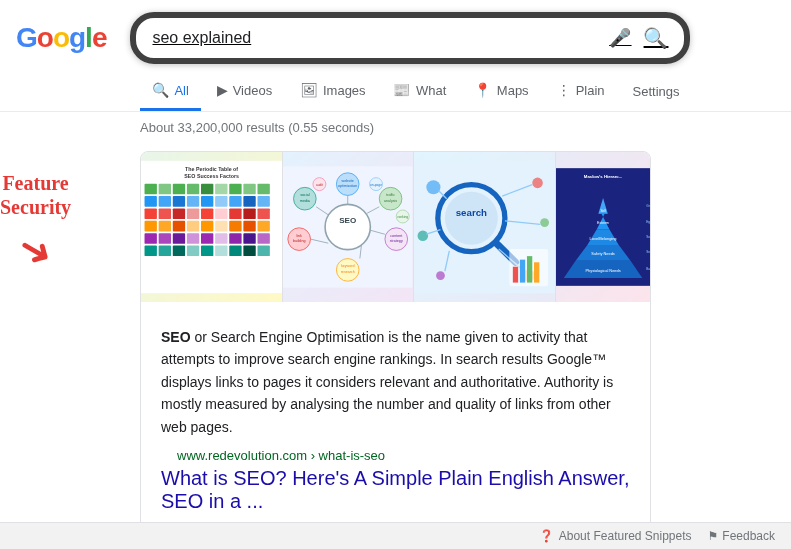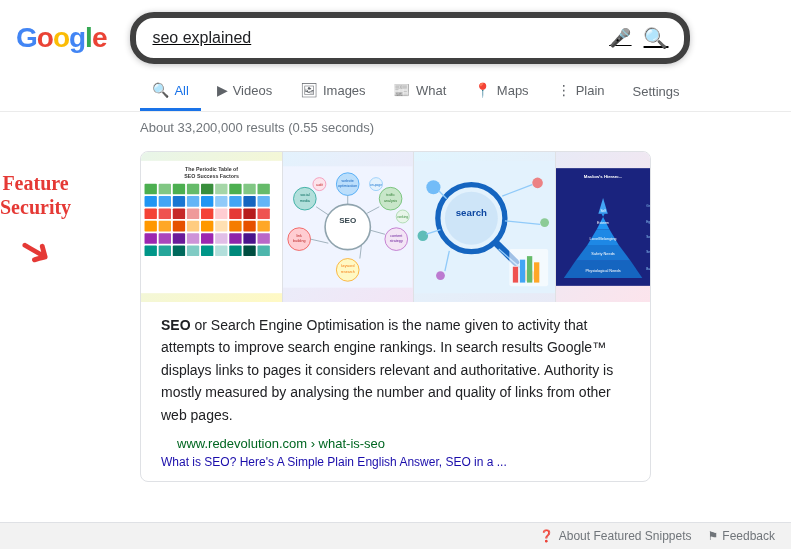--- a/index.html
+++ b/index.html
@@ -49,26 +49,26 @@
     .img-placeholder { flex: 1; background: #f1f3f4; border-right: 1px solid #dfe1e5; display: flex; align-items: center; justify-content: center; overflow: hidden; position: relative; }
     .img-placeholder:last-child { border-right: none; }
 
     
     .img1 { background: linear-gradient(135deg, #e8f5e9 0%, #fff9c4 100%); flex: 1.2; }
     .img2 { background: linear-gradient(135deg, #e3f2fd 0%, #f3e5f5 100%); flex: 1.1; }
     .img3 { background: linear-gradient(135deg, #e1f5fe 0%, #e8eaf6 100%); flex: 1.2; justify-content: center; }
     .img4 { background: linear-gradient(135deg, #e8eaf6 0%, #fce4ec 100%); flex: 0.8; overflow: hidden; }
 
     
-    .snippet-body { padding: 12px 20px; }
+    .snippet-body { padding: 24px 20px; }
     .snippet-text { font-size: 14px; color: #202124; line-height: 1.6; }
     .snippet-bold { font-weight: bold; }
 
     .result-url { font-size: 13px; color: #006621; margin: 10px 0 4px 16px; }
-    .result-title { font-size: 12px; color: #1a0dab; cursor: pointer; }
+    .result-title { font-size: 20px; color: #1a0dab; cursor: pointer; }
 
     
     .footer-bar { position: fixed; bottom: 0; right: 0; width: 791px; background: #f2f2f2; border-top: 1px solid #dfe1e5; display: flex; align-items: center; justify-content: flex-end; padding: 6px 16px; gap: 16px; font-size: 12px; color: #70757a; }
     .footer-item { display: flex; align-items: center; gap: 4px; cursor: pointer; }
   </style>
 </head>
 <body>
 
 <div class="header">
   <div class="google-logo">

